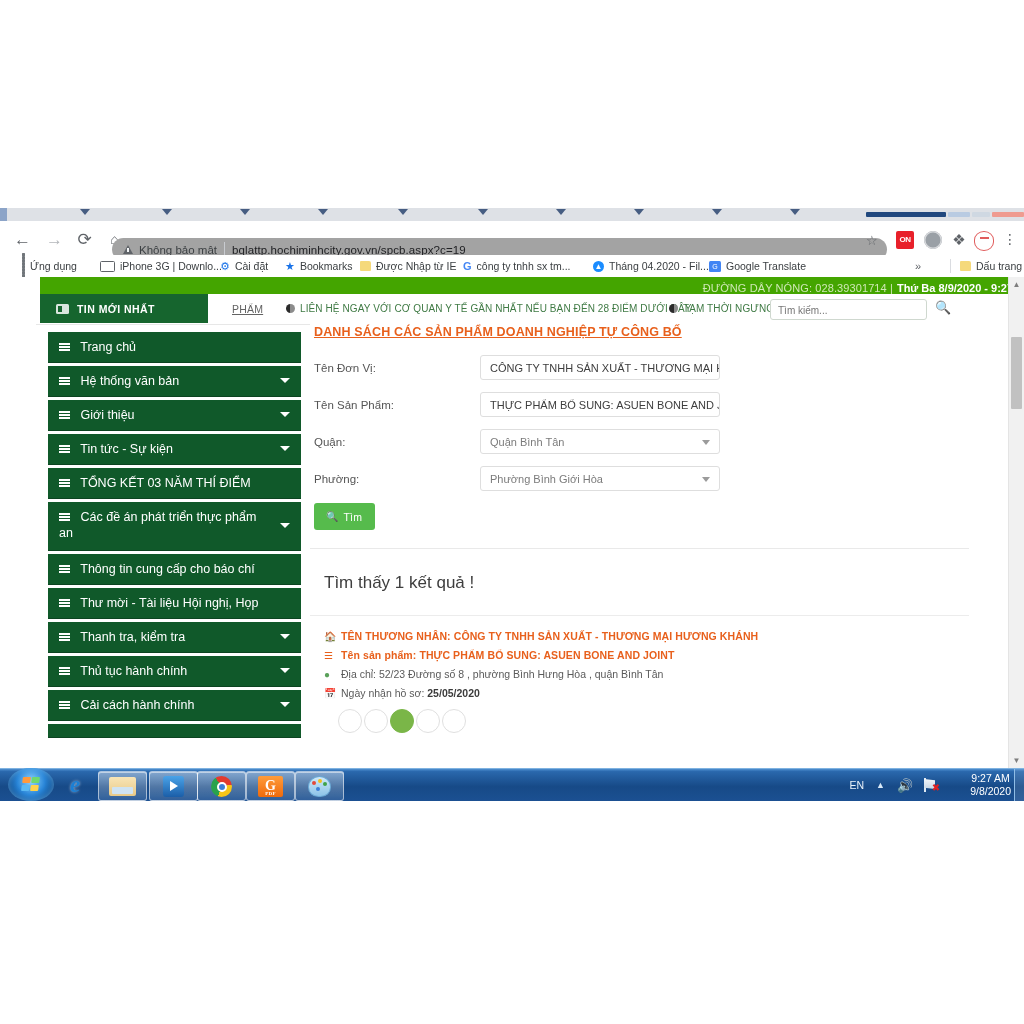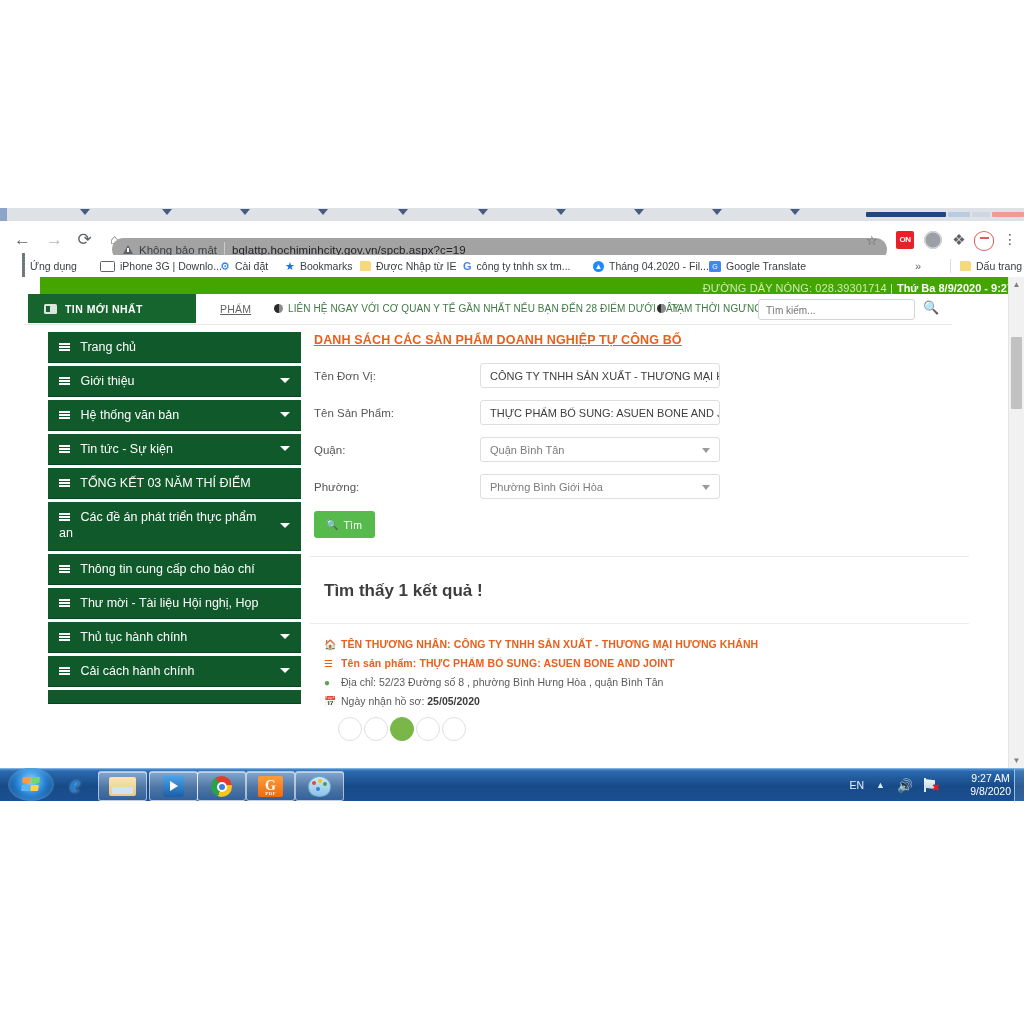--- a/index.html
+++ b/index.html
@@ -131,21 +131,21 @@
     position:absolute;left:40px;top:0;width:1000px;height:17px;
     background:#44a500;
     display:flex;align-items:flex-end;justify-content:flex-end;
     padding-right:11px;box-sizing:border-box;
   }
   .hotline .hl-left{font-size:11px;color:#cfe8b5;letter-spacing:.1px;}
   .hotline .hl-right{font-size:11px;color:#ffffff;font-weight:bold;margin-left:4px;}
 
   
   .navbar{
-    position:absolute;left:24px;top:17px;width:928px;height:30px;
+    position:absolute;left:36px;top:17px;width:928px;height:30px;
     background:#ffffff;border-bottom:1px solid #e7e7e7;
   }
   .tinmoi{
     position:absolute;left:4px;top:0;width:168px;height:29px;
     background:#16652e;color:#fff;
     display:flex;align-items:center;padding-left:16px;box-sizing:border-box;
     font-size:10.5px;font-weight:bold;letter-spacing:.45px;
   }
   .tinmoi .nico{
     width:13px;height:10px;background:#d9e6dd;border-radius:1.5px;margin-right:8px;
@@ -209,21 +209,21 @@
     border-top:5px solid #ffffff;
   }
   .menu-item.two-line{padding-right:30px;}
   .menu-item.two-line .caret{top:21px;}
   .overflow-word{
     position:absolute;left:-38px;bottom:6px;color:#ffffff;font-size:12.5px;
   }
 
   
   .content{
-    position:absolute;left:310px;top:52px;width:659px;
+    position:absolute;left:310px;top:44px;width:659px;
   }
   .card{background:#ffffff;}
   .card-title{
     color:#e8601c;font-size:12.5px;font-weight:bold;letter-spacing:.15px;
     text-decoration:underline;padding:4px 0 16px 4px;
   }
   .frow{
     display:flex;align-items:center;margin-bottom:12px;
   }
   .flabel{
@@ -254,21 +254,21 @@
     font-size:10.5px;font-family:"Liberation Sans",sans-serif;
     display:flex;align-items:center;justify-content:center;gap:4px;
     letter-spacing:.2px;cursor:pointer;
   }
   .searchbtn .mg{font-size:10px;}
 
   .result-sep{
     margin-top:18px;border-top:1px solid #e9e9e9;background:#fff;
   }
   .result-count{
-    padding:24px 0 22px 14px;font-size:17px;color:#3e3e3e;font-weight:bold;
+    padding:24px 0 22px 14px;font-size:17px;color:#3e3e3e;
   }
   .result-card{
     border-top:1px solid #ececec;padding:14px 0 8px 14px;
   }
   .rline{
     display:flex;align-items:center;margin-bottom:7px;font-size:10.5px;
   }
   .rline.r1{color:#e8601c;font-weight:bold;letter-spacing:.1px;}
   .rline.r2{color:#e8601c;font-weight:bold;letter-spacing:.1px;}
   .rline.r3{color:#5a5a5a;}
@@ -530,26 +530,26 @@
           <div class="searchmag">🔍</div>
         </div>
 
         <div class="sidebar">
           <div class="menu-item">
             <span class="mico"><i></i><i></i><i></i></span>
             <span>Trang chủ</span>
           </div>
           <div class="menu-item">
             <span class="mico"><i></i><i></i><i></i></span>
+            <span>Hệ thống văn bản</span>
+            <span class="caret"></span>
+          </div>
+          <div class="menu-item">
+            <span class="mico"><i></i><i></i><i></i></span>
             <span>Giới thiệu</span>
-            <span class="caret"></span>
-          </div>
-          <div class="menu-item">
-            <span class="mico"><i></i><i></i><i></i></span>
-            <span>Hệ thống văn bản</span>
             <span class="caret"></span>
           </div>
           <div class="menu-item">
             <span class="mico"><i></i><i></i><i></i></span>
             <span>Tin tức - Sự kiện</span>
             <span class="caret"></span>
           </div>
           <div class="menu-item">
             <span class="mico"><i></i><i></i><i></i></span>
             <span>TỔNG KẾT 03 NĂM THÍ ĐIỂM</span>
@@ -560,20 +560,25 @@
             <span class="overflow-word">toàn</span>
             <span class="caret"></span>
           </div>
           <div class="menu-item">
             <span class="mico"><i></i><i></i><i></i></span>
             <span>Thông tin cung cấp cho báo chí</span>
           </div>
           <div class="menu-item">
             <span class="mico"><i></i><i></i><i></i></span>
             <span>Thư mời - Tài liệu Hội nghị, Họp</span>
+          </div>
+          <div class="menu-item">
+            <span class="mico"><i></i><i></i><i></i></span>
+            <span>Thanh tra, kiểm tra</span>
+            <span class="caret"></span>
           </div>
           <div class="menu-item">
             <span class="mico"><i></i><i></i><i></i></span>
             <span>Thủ tục hành chính</span>
             <span class="caret"></span>
           </div>
           <div class="menu-item">
             <span class="mico"><i></i><i></i><i></i></span>
             <span>Cải cách hành chính</span>
             <span class="caret"></span>

